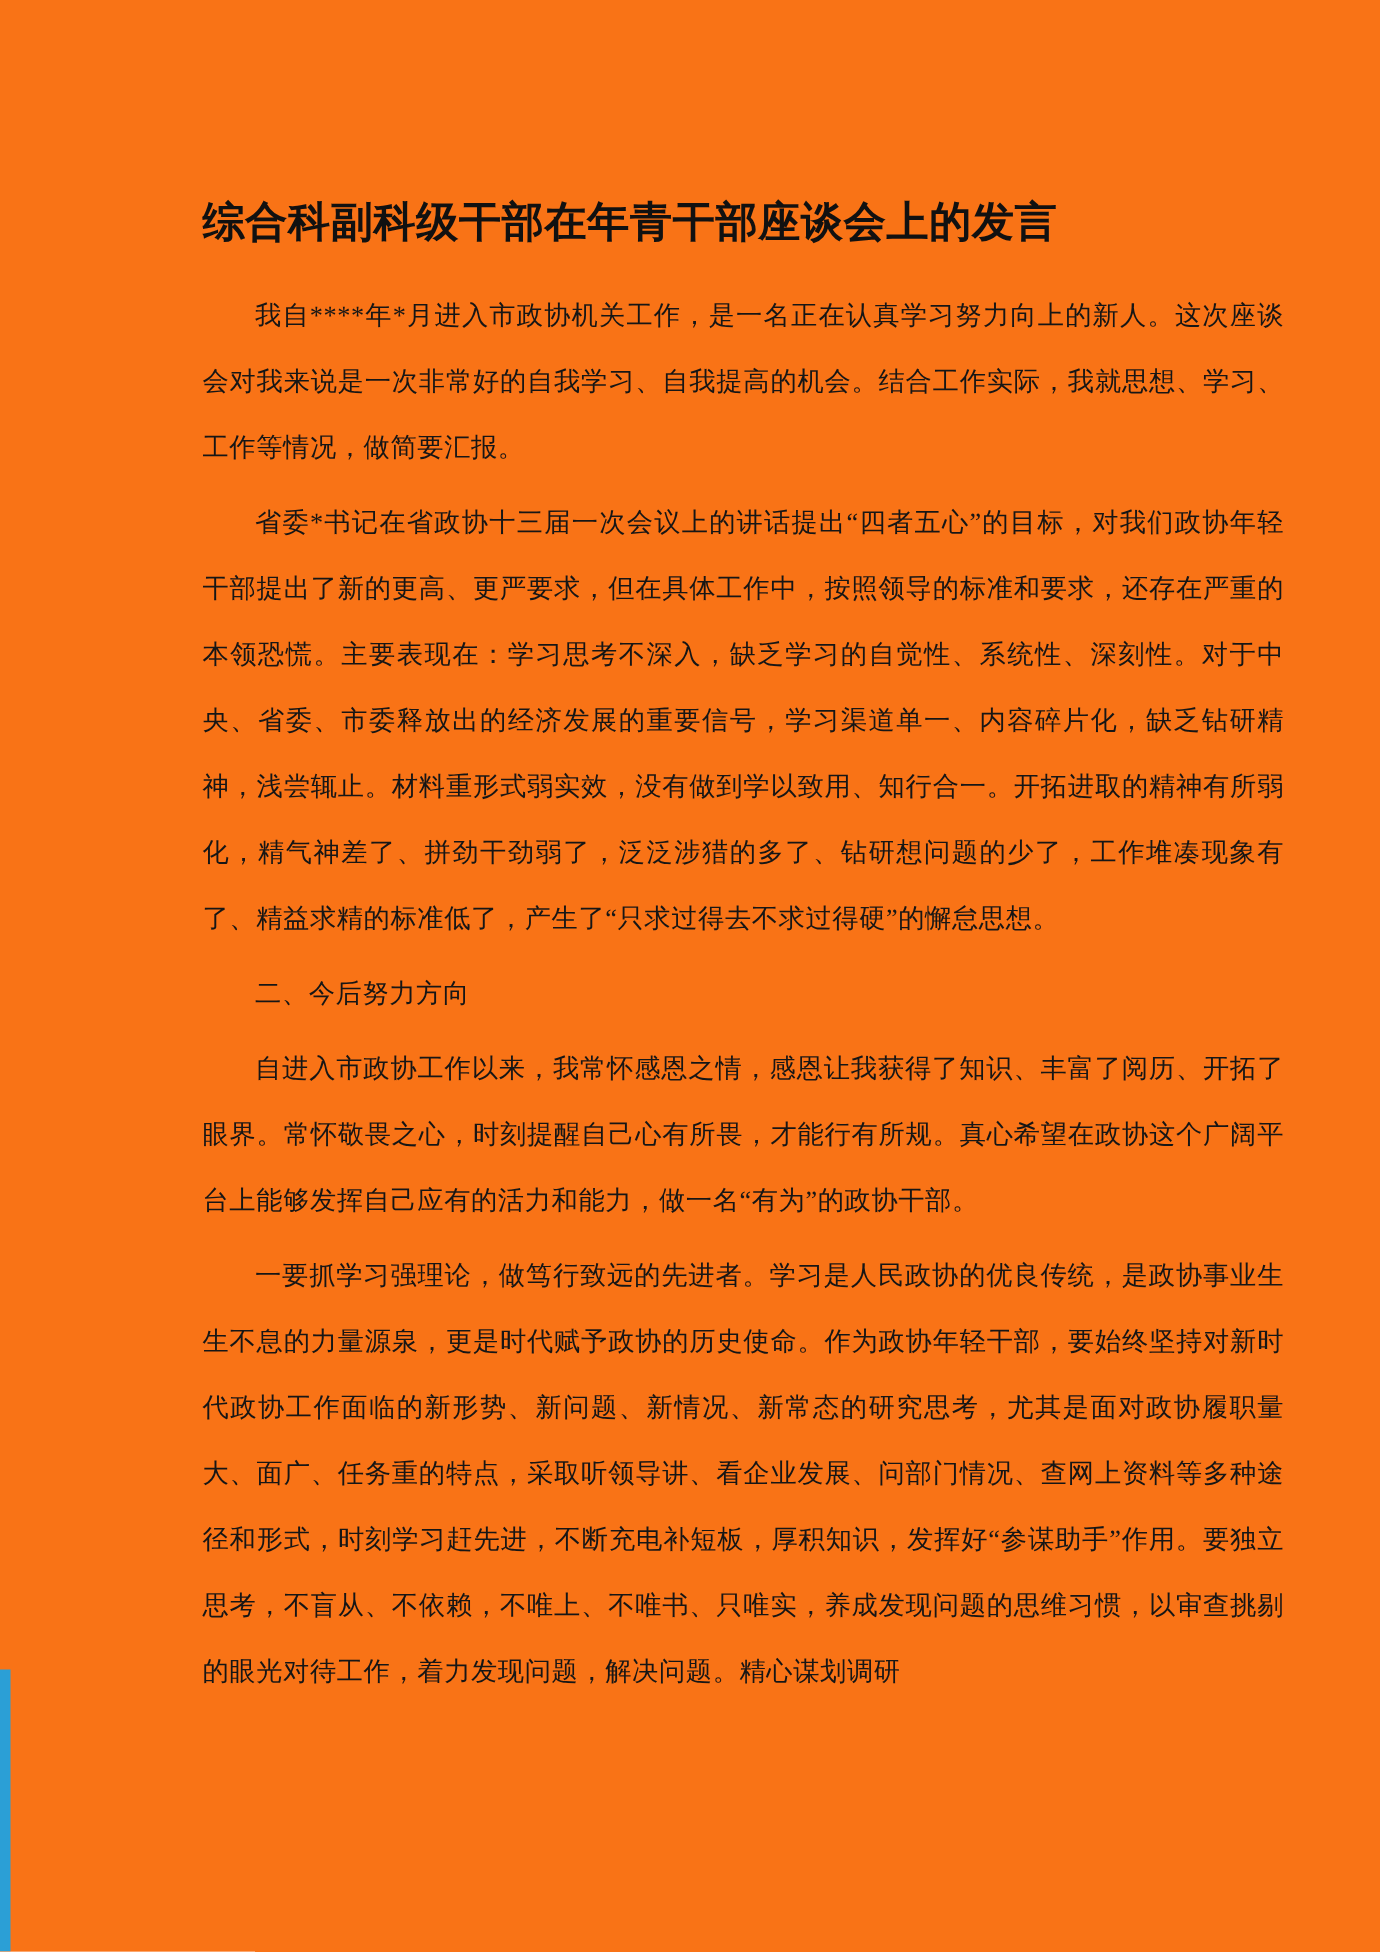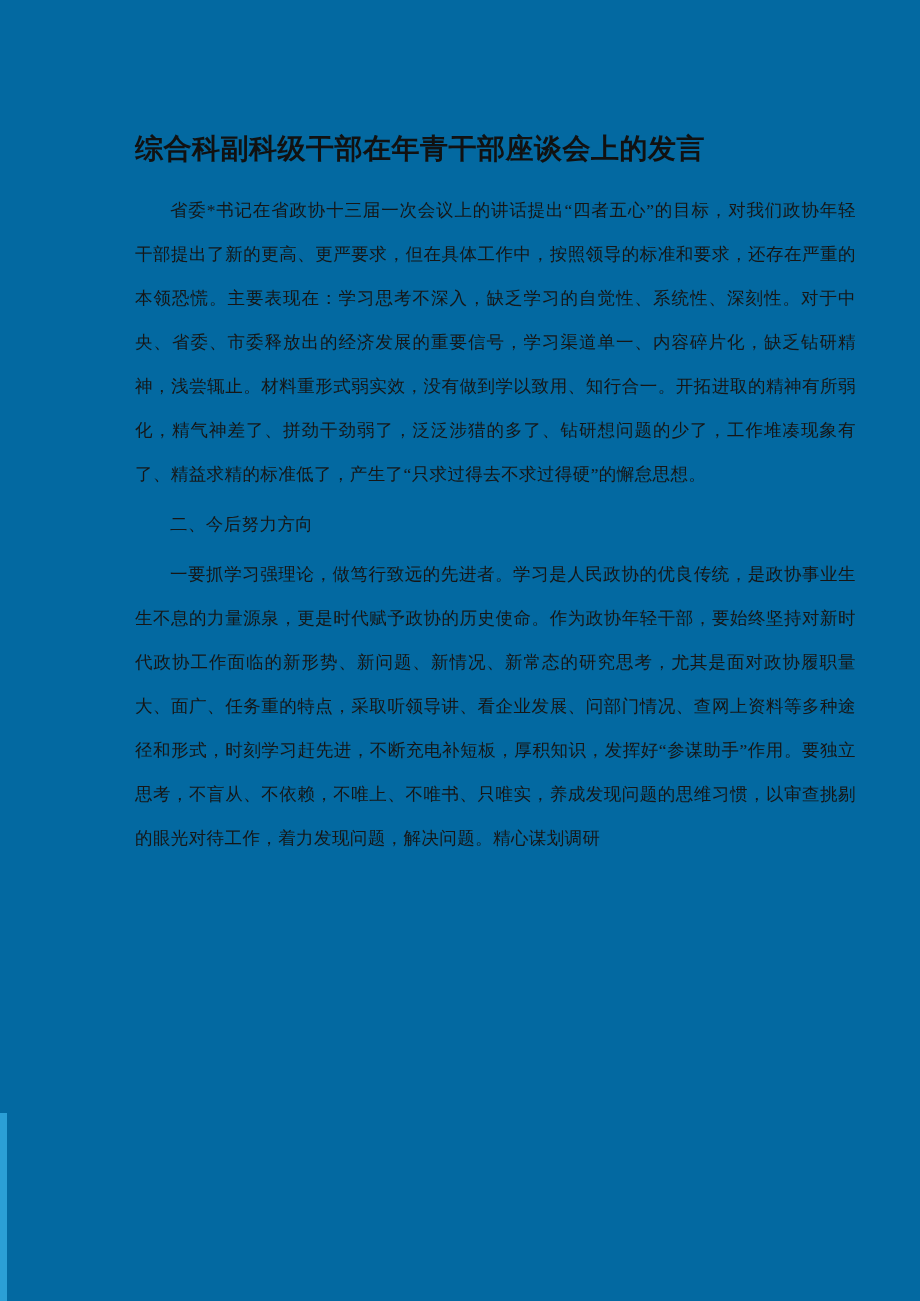--- a/index.html
+++ b/index.html
@@ -13,21 +13,21 @@
     position: relative;
     overflow: hidden;
     font-family: "Liberation Serif", "DejaVu Serif", serif;
     color: #161616;
   }
   .page {
     position: absolute;
     inset: 0;
     padding: 126px 64px 0 135px;
     box-sizing: border-box;
-    background: #0369a1;
+    background: #f97316;
   }
   .doc-title {
     font-size: 28px;
     font-weight: 600;
     line-height: 46px;
     margin: 0 0 16px 0;
     letter-spacing: 0.5px;
     color: #111111;
   }
   p.para {
@@ -50,23 +50,25 @@
     width: 7px;
     height: 188px;
   }
 </style>
 </head>
 <body>
 
 <div class="page">
   <h1 class="doc-title">综合科副科级干部在年青干部座谈会上的发言</h1>
 
+  <p class="para body">我自****年*月进入市政协机关工作，是一名正在认真学习努力向上的新人。这次座谈会对我来说是一次非常好的自我学习、自我提高的机会。结合工作实际，我就思想、学习、工作等情况，做简要汇报。</p>
 
 
   <p class="para body">省委*书记在省政协十三届一次会议上的讲话提出“四者五心”的目标，对我们政协年轻干部提出了新的更高、更严要求，但在具体工作中，按照领导的标准和要求，还存在严重的本领恐慌。主要表现在：学习思考不深入，缺乏学习的自觉性、系统性、深刻性。对于中央、省委、市委释放出的经济发展的重要信号，学习渠道单一、内容碎片化，缺乏钻研精神，浅尝辄止。材料重形式弱实效，没有做到学以致用、知行合一。开拓进取的精神有所弱化，精气神差了、拼劲干劲弱了，泛泛涉猎的多了、钻研想问题的少了，工作堆凑现象有了、精益求精的标准低了，产生了“只求过得去不求过得硬”的懈怠思想。</p>
 
   <p class="para heading">二、今后努力方向</p>
 
+  <p class="para body">自进入市政协工作以来，我常怀感恩之情，感恩让我获得了知识、丰富了阅历、开拓了眼界。常怀敬畏之心，时刻提醒自己心有所畏，才能行有所规。真心希望在政协这个广阔平台上能够发挥自己应有的活力和能力，做一名“有为”的政协干部。</p>
 
   <p class="para body">一要抓学习强理论，做笃行致远的先进者。学习是人民政协的优良传统，是政协事业生生不息的力量源泉，更是时代赋予政协的历史使命。作为政协年轻干部，要始终坚持对新时代政协工作面临的新形势、新问题、新情况、新常态的研究思考，尤其是面对政协履职量大、面广、任务重的特点，采取听领导讲、看企业发展、问部门情况、查网上资料等多种途径和形式，时刻学习赶先进，不断充电补短板，厚积知识，发挥好“参谋助手”作用。要独立思考，不盲从、不依赖，不唯上、不唯书、只唯实，养成发现问题的思维习惯，以审查挑剔的眼光对待工作，着力发现问题，解决问题。精心谋划调研</p>
 </div>
 
 <div class="edge-accent" style="background-color: rgb(43, 159, 214);"></div>
 
 </body></html>

